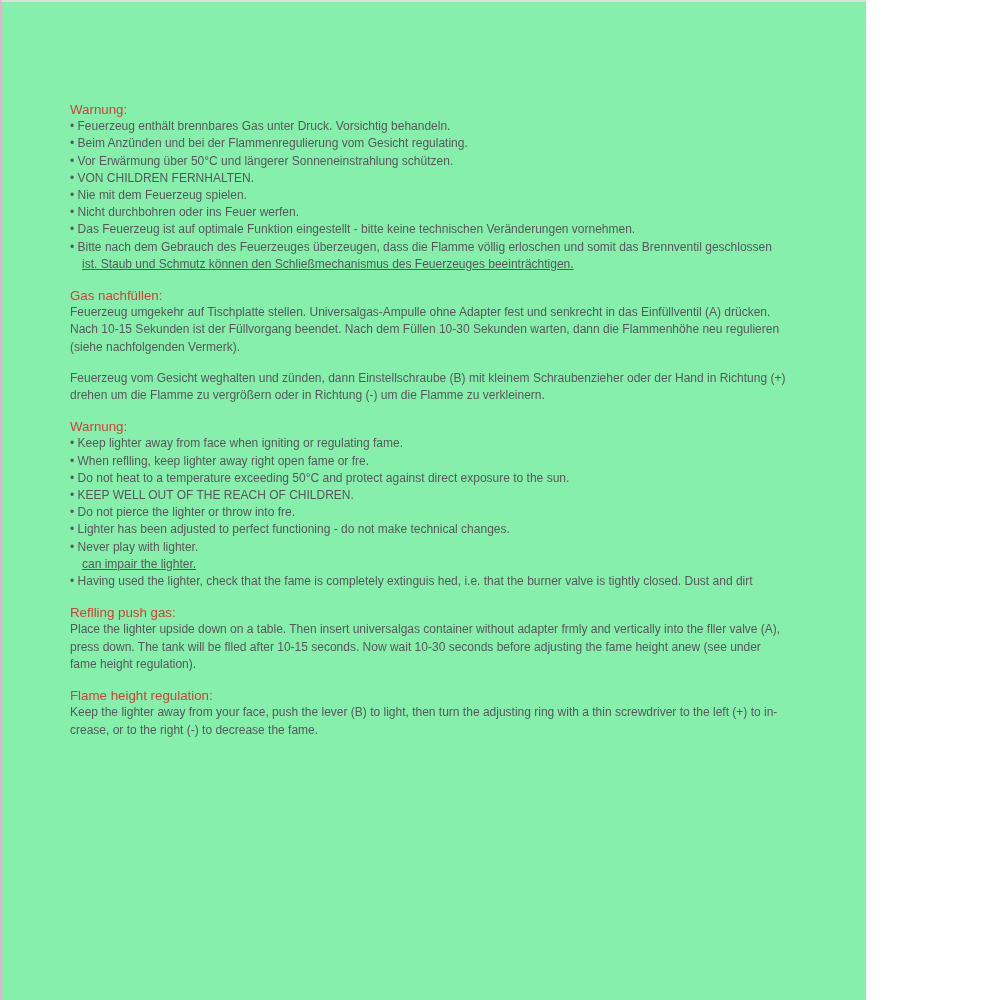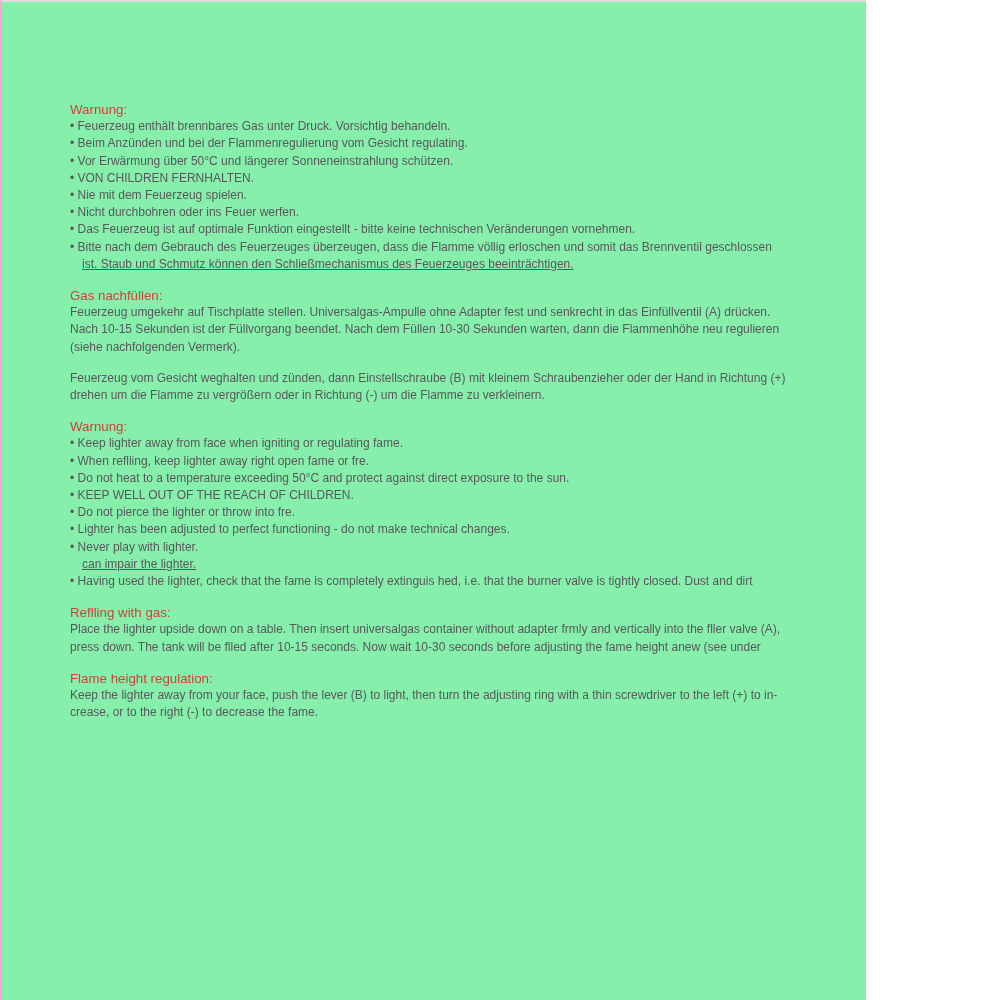--- a/index.html
+++ b/index.html
@@ -73,23 +73,24 @@
       <div class="line">• Do not heat to a temperature exceeding 50°C and protect against direct exposure to the sun.</div>
       <div class="line">• KEEP WELL OUT OF THE REACH OF CHILDREN.</div>
       <div class="line">• Do not pierce the lighter or throw into fre.</div>
       <div class="line">• Lighter has been adjusted to perfect functioning - do not make technical changes.</div>
       <div class="line">• Never play with lighter.</div>
       <div class="line cont">can impair the lighter.</div>
       <div class="line">• Having used the lighter, check that the fame is completely extinguis hed, i.e. that the burner valve is tightly closed. Dust and dirt</div>
     </div>
 
     <div class="section">
-      <div class="heading">Reflling with gas:</div>
+      <div class="heading">Reflling push gas:</div>
       <div class="line">Place the lighter upside down on a table. Then insert universalgas container without adapter frmly and vertically into the fller valve (A),</div>
       <div class="line">press down. The tank will be flled after 10-15 seconds. Now wait 10-30 seconds before adjusting the fame height anew (see under</div>
+      <div class="line">fame height regulation).</div>
     </div>
 
     <div class="section">
       <div class="heading">Flame height regulation:</div>
       <div class="line">Keep the lighter away from your face, push the lever (B) to light, then turn the adjusting ring with a thin screwdriver to the left (+) to in-</div>
       <div class="line">crease, or to the right (-) to decrease the fame.</div>
     </div>
 
   </div>
 </div>

